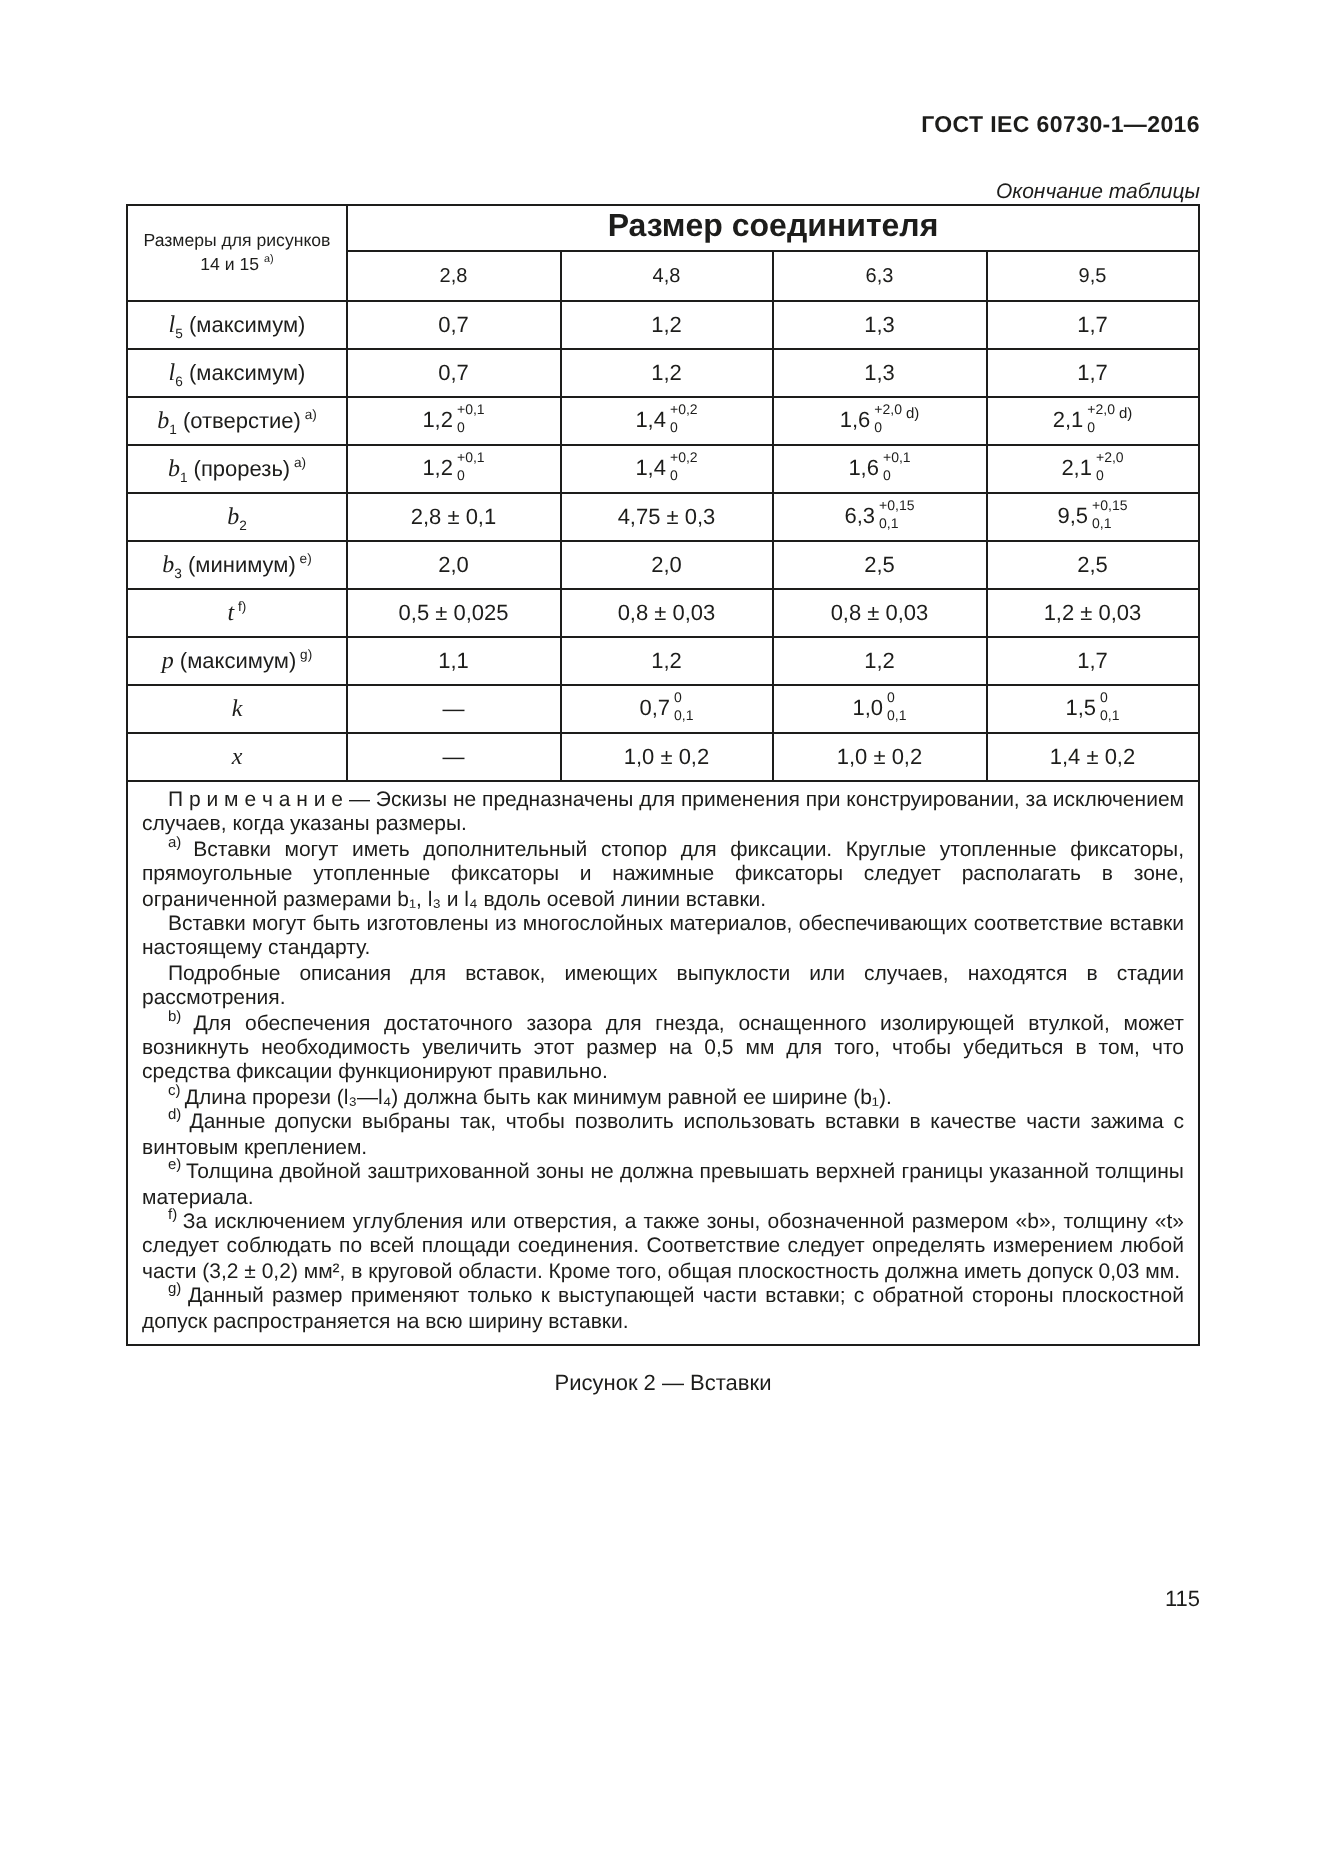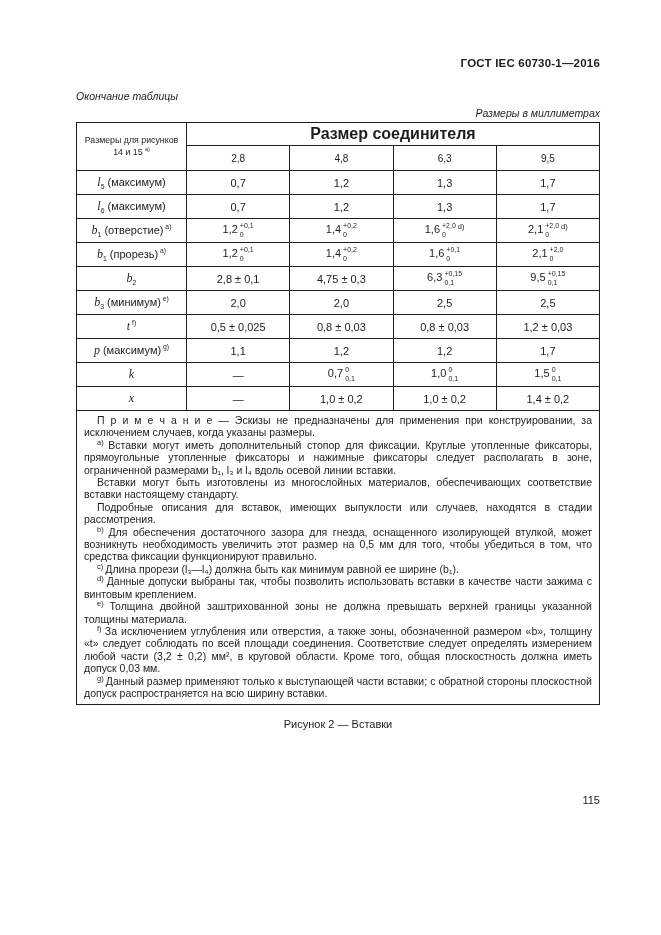--- a/index.html
+++ b/index.html
@@ -4,24 +4,24 @@
 <style>
   html, body { margin: 0; padding: 0; }
   body {
     width: 661px; height: 935px;
     background: #ffffff;
     font-family: "Liberation Sans", sans-serif;
     color: #1d1d1b;
     position: relative;
     overflow: hidden;
   }
-  .page { position: absolute; inset: 0; padding: 57px 61px 6px 63px; box-sizing: border-box; margin-left: 13px; }
+  .page { position: absolute; inset: 0; padding: 57px 61px 6px 63px; box-sizing: border-box; }
 
   .doc-header { font-size: 11.5px; font-weight: bold; text-align: right; letter-spacing: .2px; }
-  .continuation { font-size: 10.5px; font-style: italic; margin-top: 21px; }
+  .continuation { font-size: 10.5px; font-style: italic; margin-top: 21px; text-align: right; }
   .units { font-size: 10.5px; font-style: italic; text-align: right; margin-top: 5px; margin-bottom: 3px; }
 
   table { width: 100%; border-collapse: collapse; table-layout: fixed; border: 1.5px solid #1d1d1b; }
   td {
     border: 1px solid #1d1d1b;
     text-align: center; vertical-align: middle;
     padding: 2px 3px;
     font-size: 11px;
     word-wrap: break-word;
   }
@@ -55,21 +55,20 @@
 </style>
 </head>
 <body>
 
 <div class="page">
 
   <div class="doc-header">ГОСТ IEC 60730-1—2016</div>
 
   <div class="continuation">Окончание таблицы</div>
 
-  <div class="units">Размеры в миллиметрах</div>
 
   <table>
     <colgroup>
       <col style="width:110px">
       <col>
         <col>
         <col>
         <col>
     </colgroup>
     <thead>

